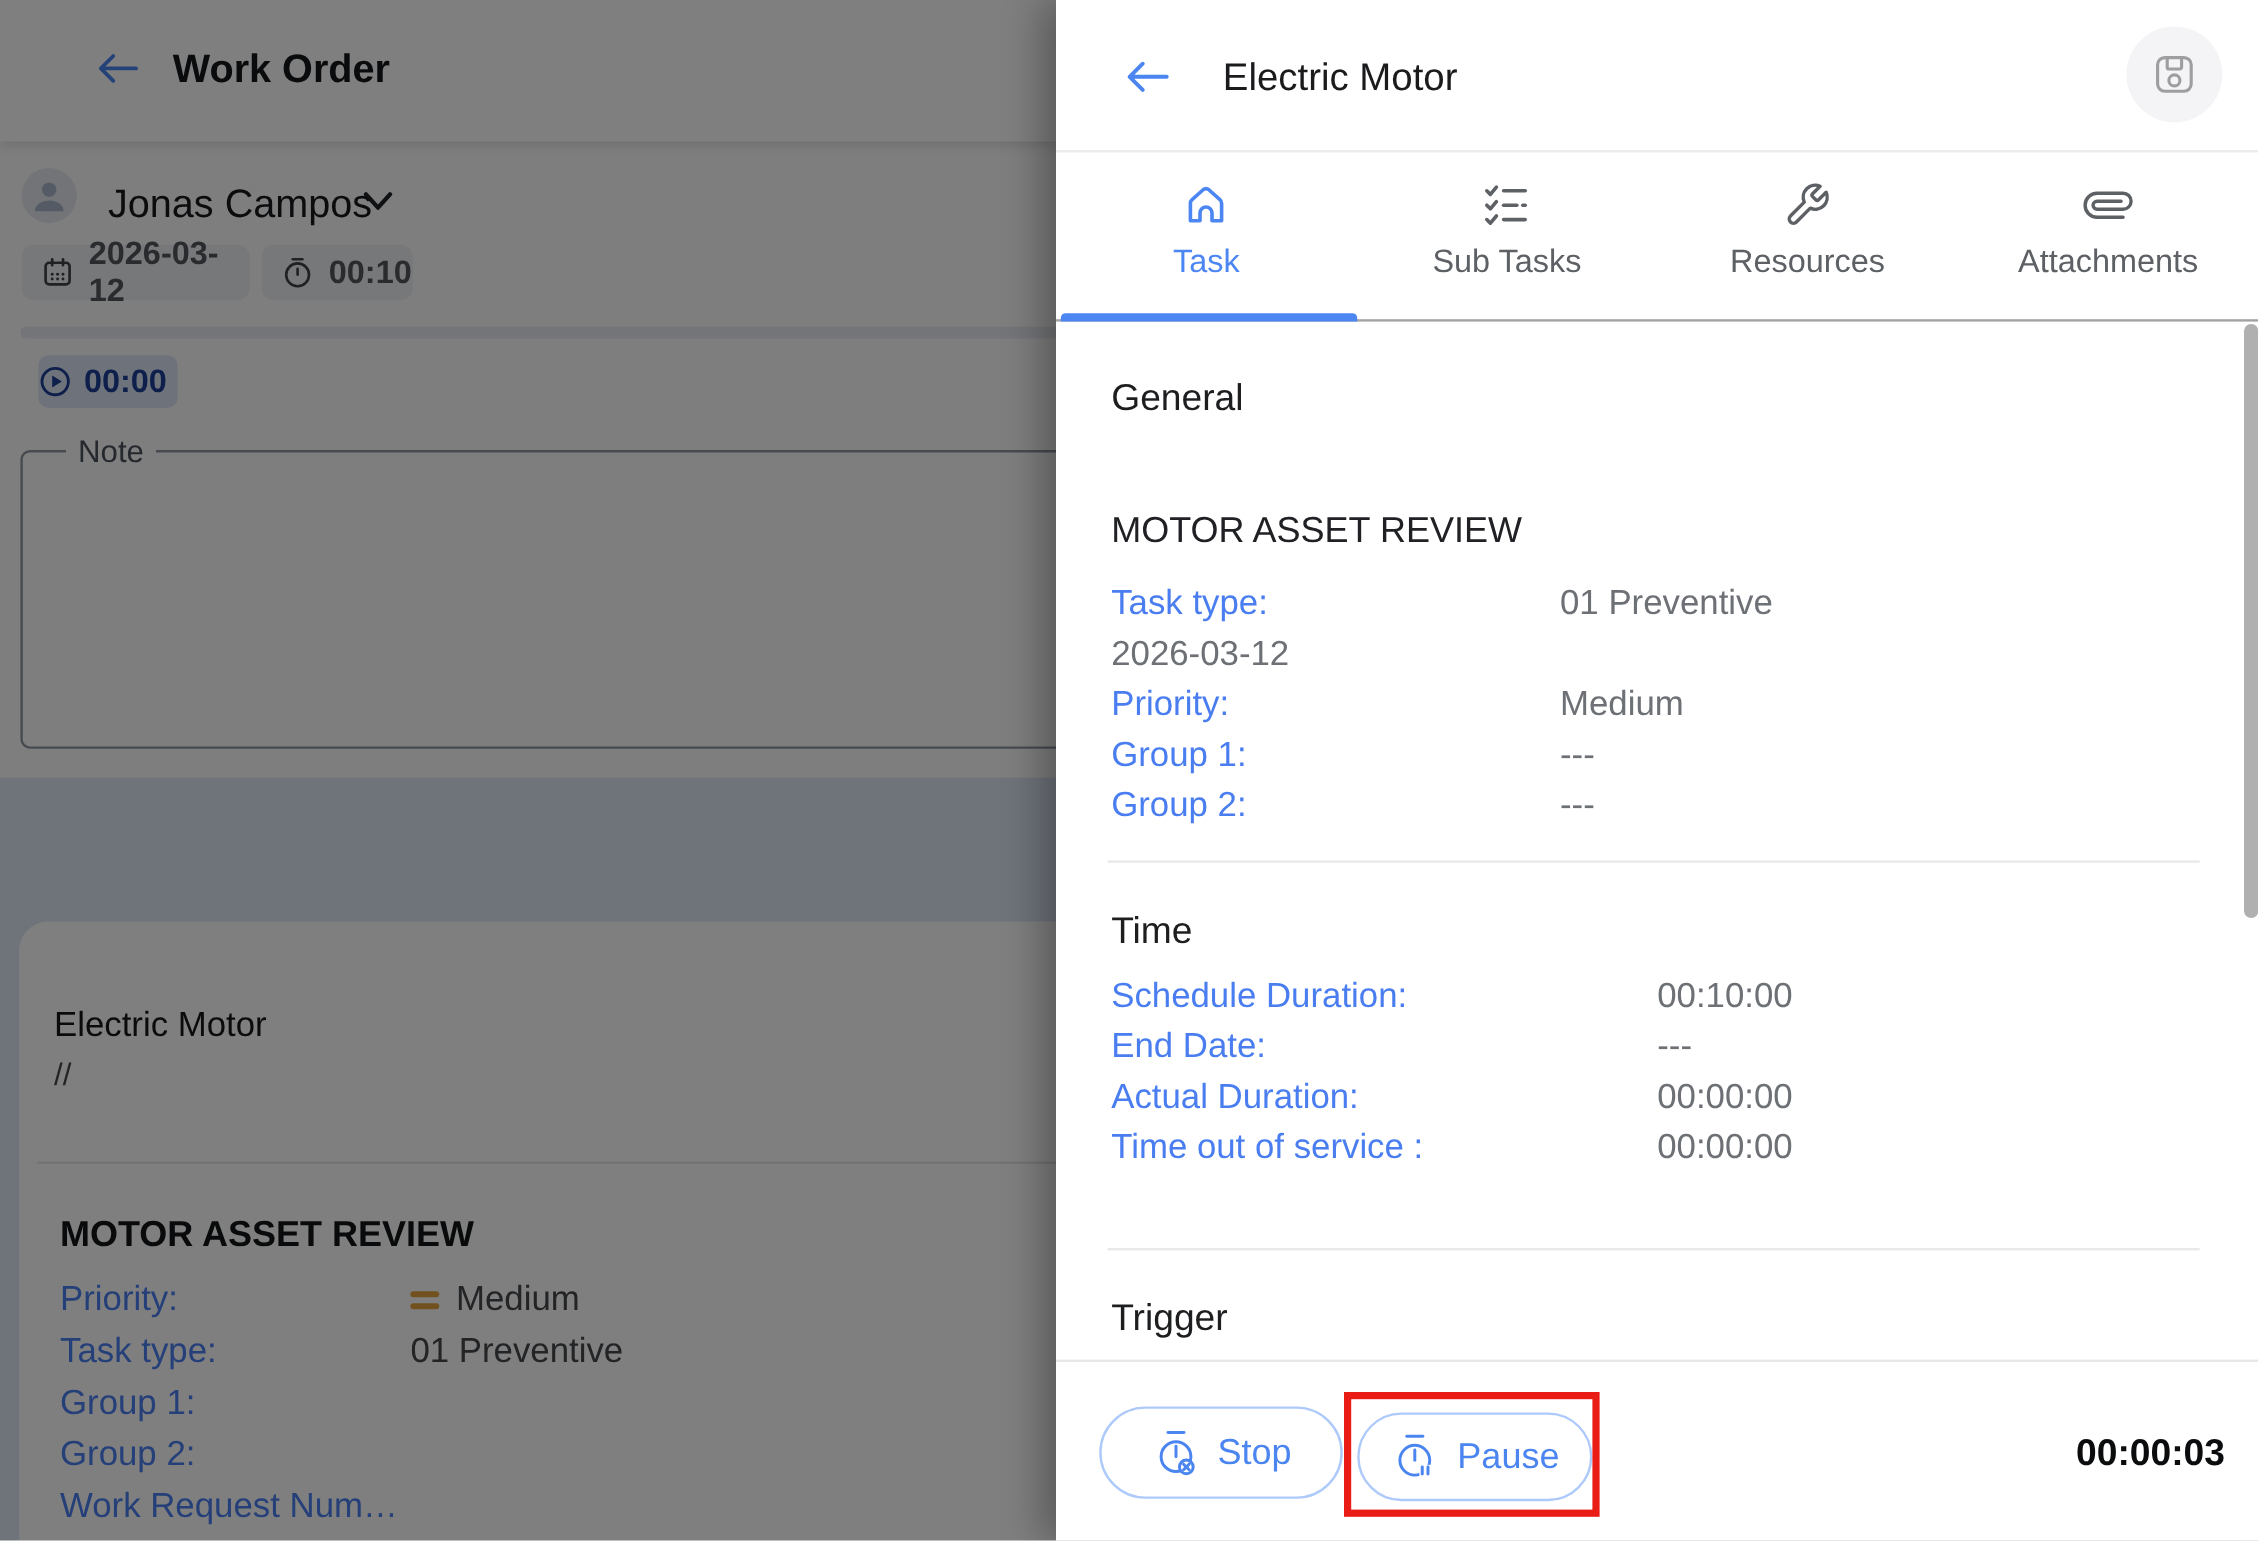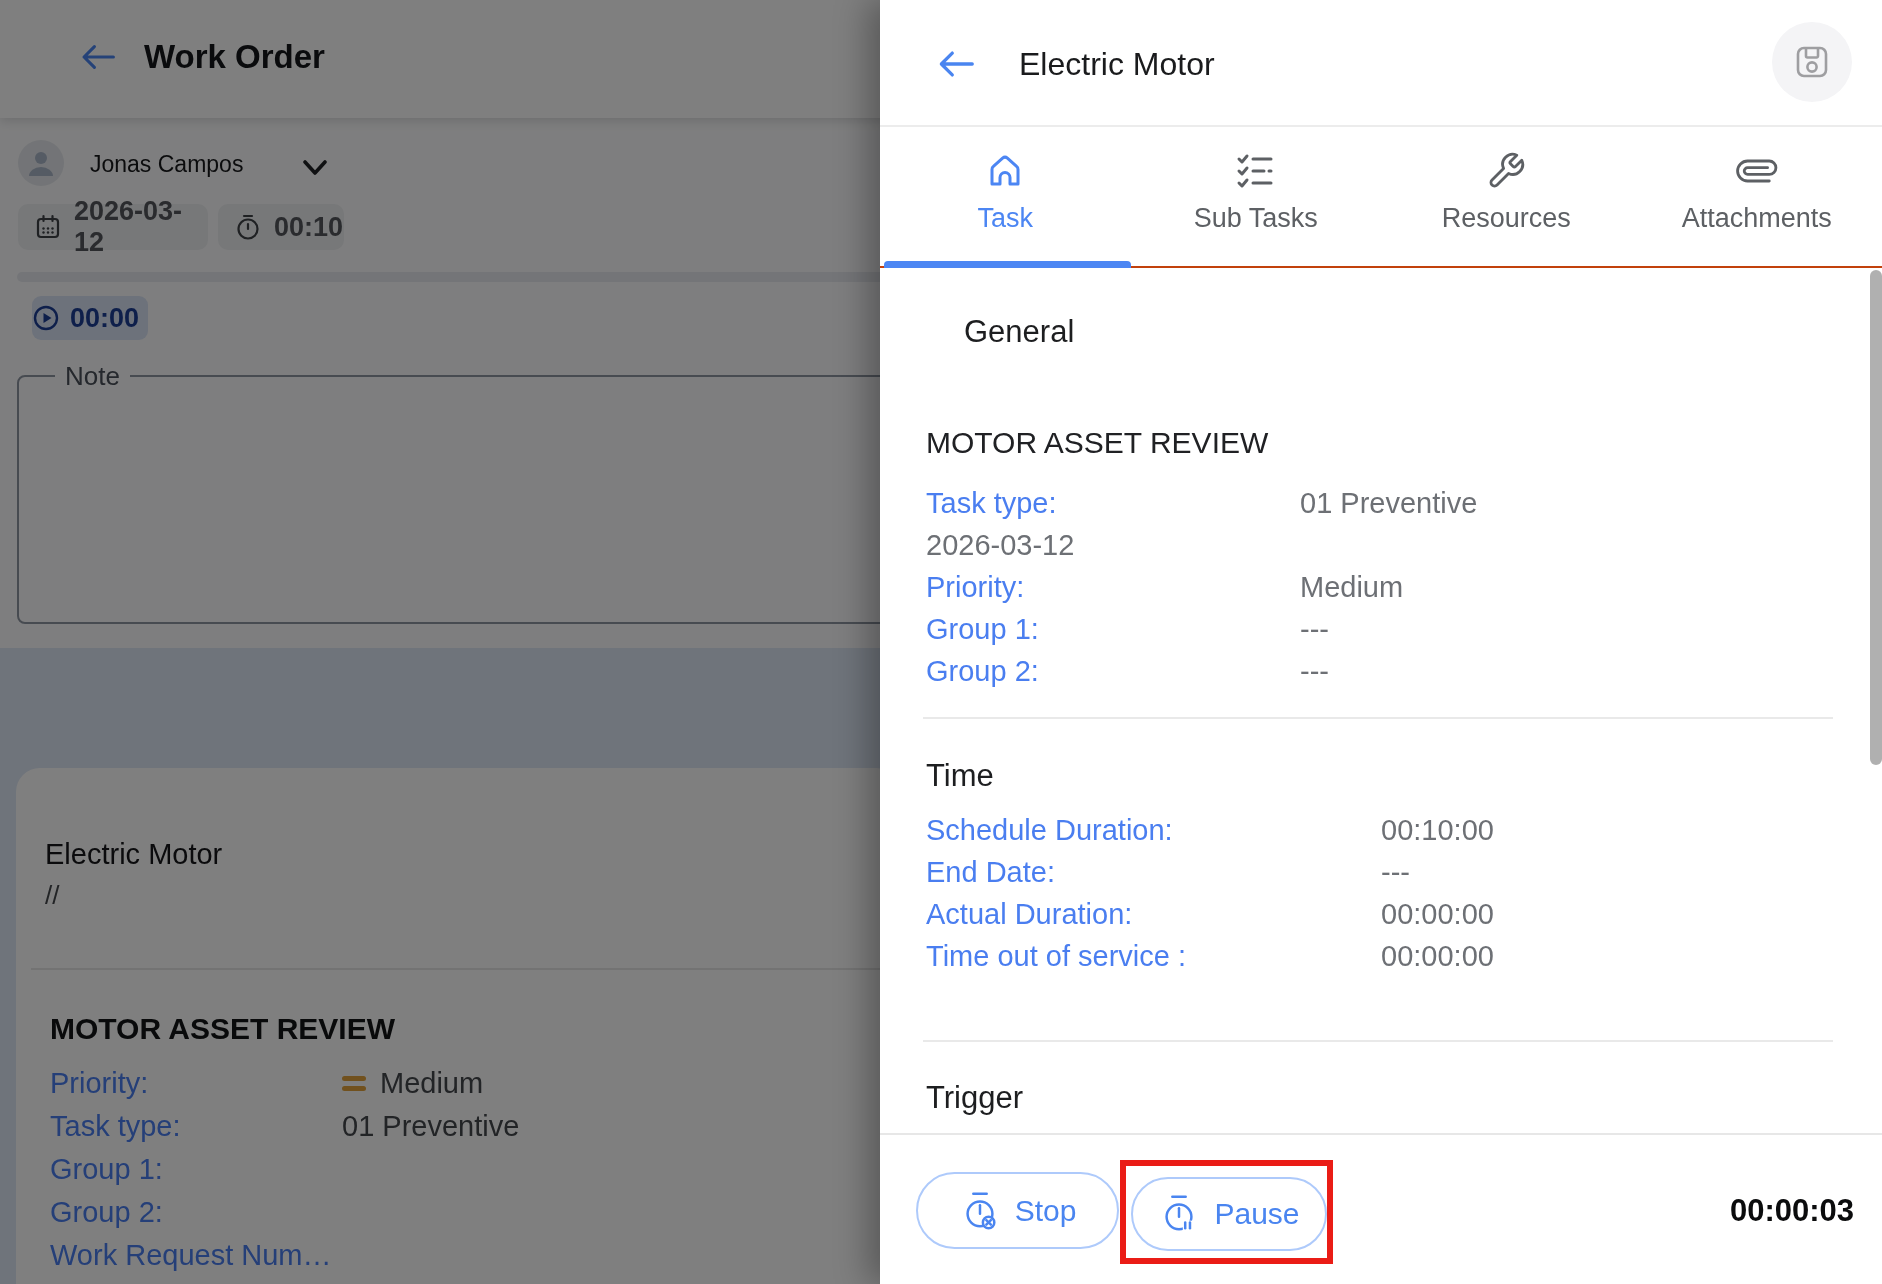--- a/index.html
+++ b/index.html
@@ -8,21 +8,21 @@
   .abs{position:absolute;}
 
   
   .left-page{position:absolute;inset:0;background:#fdfdfe;}
   .appbar{position:absolute;left:0;top:0;width:100%;height:118px;background:#fff;
           box-shadow:0 3px 10px rgba(40,44,52,.16);}
   .back-arrow{color:#4a85f0;}
   .page-title{position:absolute;left:144px;top:38px;font-size:33px;font-weight:700;color:#14161a;}
   .avatar{position:absolute;left:18px;top:140px;width:46px;height:46px;border-radius:50%;
           background:#e6e9ee;display:flex;align-items:center;justify-content:center;}
-  .user-name{position:absolute;left:90px;top:151px;font-size:23px;font-weight:500;color:#17181b;}
+  .user-name{position:absolute;left:90px;top:151px;font-size:33px;font-weight:500;color:#17181b;}
   .chev{position:absolute;left:302px;top:160px;color:#202226;}
   .chip{position:absolute;top:204px;height:46px;border-radius:10px;background:#eef0f3;
         display:flex;align-items:center;gap:12px;padding:0 16px;box-sizing:border-box;
         color:#54575c;font-size:27px;font-weight:700;}
   .chip .i{display:flex;color:#3f4247;}
   .progressbar{position:absolute;left:17px;top:272px;width:872px;height:10px;border-radius:5px;background:#e8ebf1;}
   .timer-chip{position:absolute;left:32px;top:296px;width:116px;height:44px;border-radius:9px;
         background:#dbe4f7;display:flex;align-items:center;gap:10px;
         color:#1d3f96;font-size:27px;font-weight:700;}
   .note-box{position:absolute;left:17px;top:375px;width:872px;height:245px;border:2px solid #8f97a3;border-radius:8px;padding-left:36px;}
@@ -44,21 +44,21 @@
   .backdrop{position:absolute;inset:0;background:rgba(0,0,0,0.5);z-index:10;}
 
   
   .drawer{position:absolute;left:880px;top:0;width:1002px;height:1284px;background:#fff;z-index:20;
           box-shadow:-12px 0 32px rgba(0,0,0,.30);}
   .d-header{position:absolute;left:0;top:0;width:100%;height:127px;background:#fff;border-bottom:2px solid #ececec;box-sizing:border-box;}
   .d-back{position:absolute;left:55px;top:47px;color:#4a85f0;}
   .d-title{position:absolute;left:139px;top:46px;font-size:32px;font-weight:500;color:#1a1b1d;}
   .save-btn{position:absolute;left:892px;top:22px;width:80px;height:80px;border-radius:50%;background:#f4f4f6;
             display:flex;align-items:center;justify-content:center;color:#9e9ea1;}
-  .tabs{position:absolute;left:0;top:127px;width:100%;height:141px;display:flex;border-bottom:2px solid #c2410c;box-sizing:border-box;}
+  .tabs{position:absolute;left:0;top:127px;width:100%;height:141px;display:flex;border-bottom:2px solid #a3a3a3;box-sizing:border-box;}
   .tab{position:relative;width:25%;display:flex;flex-direction:column;align-items:center;justify-content:flex-start;
        padding-top:22px;box-sizing:border-box;color:#5d6064;cursor:pointer;}
   .tab .icn{height:44px;display:flex;align-items:center;}
   .tab .tlabel{margin-top:10px;font-size:27px;}
   .tab.active{color:#4c86f3;}
   .tab.active .underline{position:absolute;left:4px;bottom:-2px;width:247px;height:7px;background:#4c86f3;border-radius:4px 4px 0 0;}
   .d-scroll-thumb{position:absolute;left:990px;top:270px;width:12px;height:495px;border-radius:6px;background:#b0b0b0;}
   .sec-heading{position:absolute;left:46px;font-size:31px;color:#1d1e20;}
   .sub-heading{position:absolute;left:46px;font-size:30px;font-weight:500;color:#202124;}
   .rows{position:absolute;left:46px;width:910px;}
@@ -244,21 +244,21 @@
           <svg width="40" height="40" viewBox="0 0 24 24" fill="none" stroke="currentColor" stroke-width="1.7" stroke-linecap="round" stroke-linejoin="round" style="transform:rotate(45deg);">
             <path d="M21.44 11.05l-9.19 9.19a6 6 0 0 1-8.49-8.49l9.19-9.19a4 4 0 0 1 5.66 5.66l-9.2 9.19a2 2 0 0 1-2.83-2.83l8.49-8.48"></path>
           </svg>
         </span>
         <span class="tlabel">Attachments</span>
       </div>
     </div>
 
     <div class="d-scroll-thumb"></div>
 
-    <div class="sec-heading" style="top:314px;margin-left:38px;">General</div>
+    <div class="sec-heading" style="top:314px;">General</div>
     <div class="sub-heading" style="top:426px;">MOTOR ASSET REVIEW</div>
     <div class="rows general" style="top:482px;">
       <div class="drow">
         <span class="lbl">Task type:</span>
         <span class="val">01 Preventive</span>
       </div>
       <div class="drow">
         <span class="val">2026-03-12</span>
       </div>
       <div class="drow">

